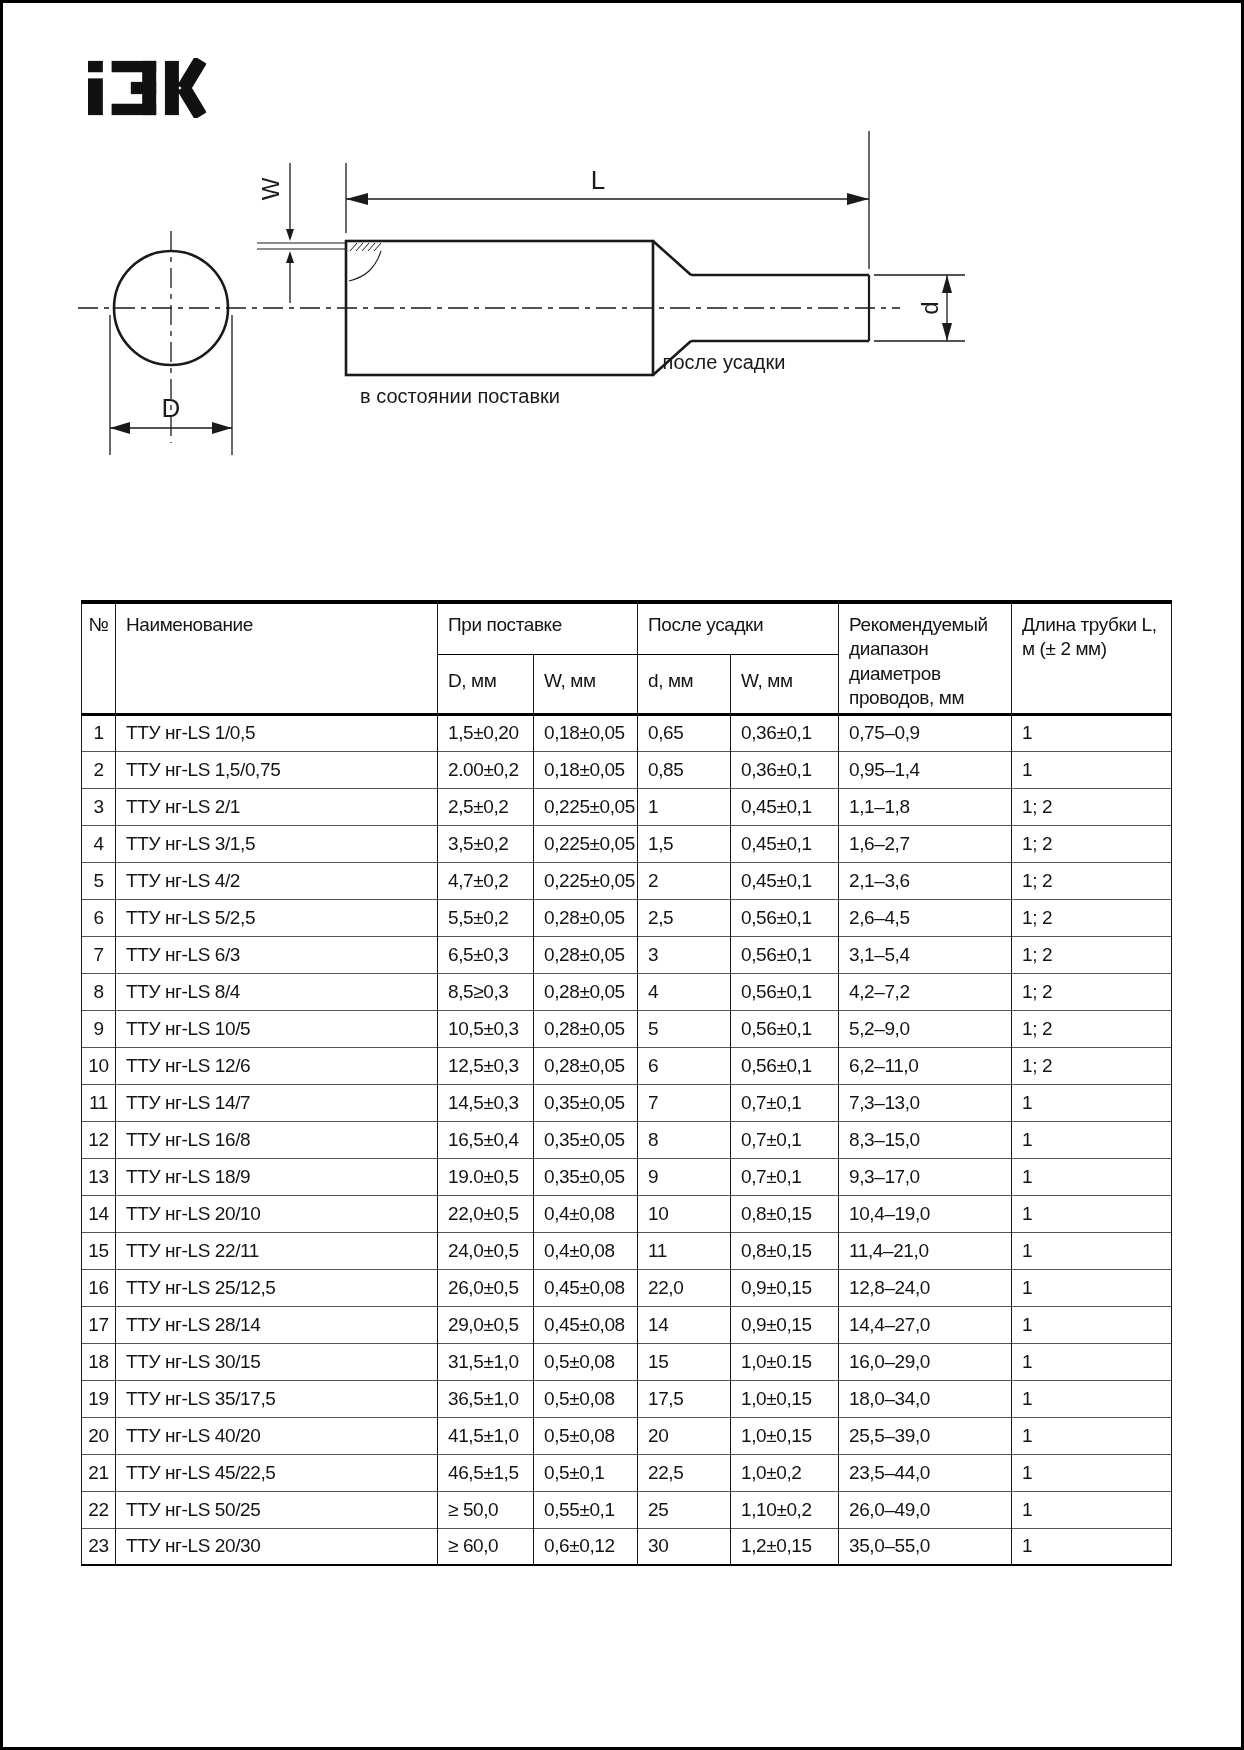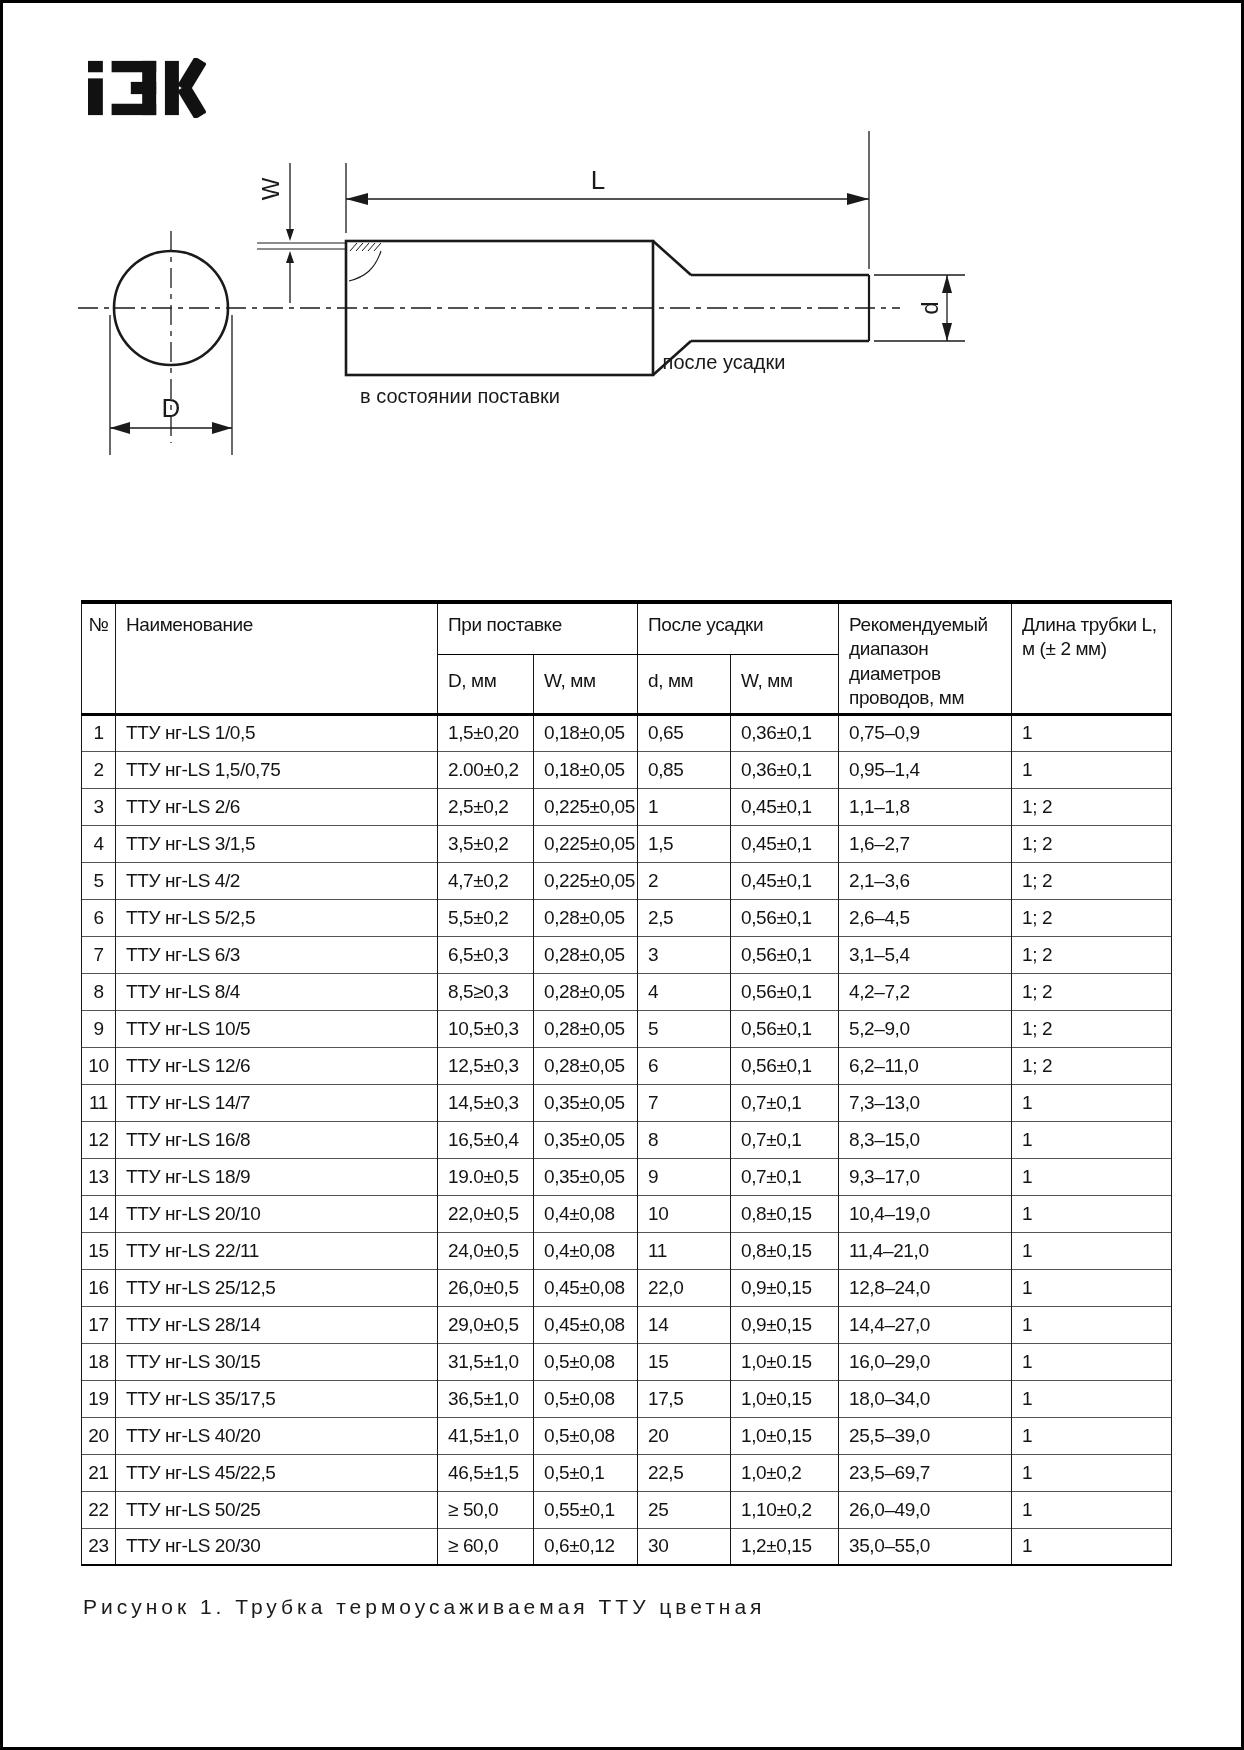--- a/index.html
+++ b/index.html
@@ -172,21 +172,21 @@
             <td class="col-name">ТТУ нг-LS 1,5/0,75</td>
             <td class="col-d_supply">2.00±0,2</td>
             <td class="col-w_supply">0,18±0,05</td>
             <td class="col-d_after">0,85</td>
             <td class="col-w_after">0,36±0,1</td>
             <td class="col-range">0,95–1,4</td>
             <td class="col-length">1</td>
           </tr>
           <tr>
             <td class="col-num">3</td>
-            <td class="col-name">ТТУ нг-LS 2/6</td>
+            <td class="col-name">ТТУ нг-LS 2/1</td>
             <td class="col-d_supply">2,5±0,2</td>
             <td class="col-w_supply">0,225±0,05</td>
             <td class="col-d_after">1</td>
             <td class="col-w_after">0,45±0,1</td>
             <td class="col-range">1,1–1,8</td>
             <td class="col-length">1; 2</td>
           </tr>
           <tr>
             <td class="col-num">4</td>
             <td class="col-name">ТТУ нг-LS 3/1,5</td>
@@ -357,21 +357,21 @@
             <td class="col-range">25,5–39,0</td>
             <td class="col-length">1</td>
           </tr>
           <tr>
             <td class="col-num">21</td>
             <td class="col-name">ТТУ нг-LS 45/22,5</td>
             <td class="col-d_supply">46,5±1,5</td>
             <td class="col-w_supply">0,5±0,1</td>
             <td class="col-d_after">22,5</td>
             <td class="col-w_after">1,0±0,2</td>
-            <td class="col-range">23,5–69,7</td>
+            <td class="col-range">23,5–44,0</td>
             <td class="col-length">1</td>
           </tr>
           <tr>
             <td class="col-num">22</td>
             <td class="col-name">ТТУ нг-LS 50/25</td>
             <td class="col-d_supply">≥ 50,0</td>
             <td class="col-w_supply">0,55±0,1</td>
             <td class="col-d_after">25</td>
             <td class="col-w_after">1,10±0,2</td>
             <td class="col-range">26,0–49,0</td>
@@ -384,15 +384,14 @@
             <td class="col-w_supply">0,6±0,12</td>
             <td class="col-d_after">30</td>
             <td class="col-w_after">1,2±0,15</td>
             <td class="col-range">35,0–55,0</td>
             <td class="col-length">1</td>
           </tr>
         </tbody>
     </table>
   </div>
 
-  <div class="caption">Рисунок 1. Трубка термоусаживаемая ТТУ цветная</div>
 
 </div>
 
 </body></html>

